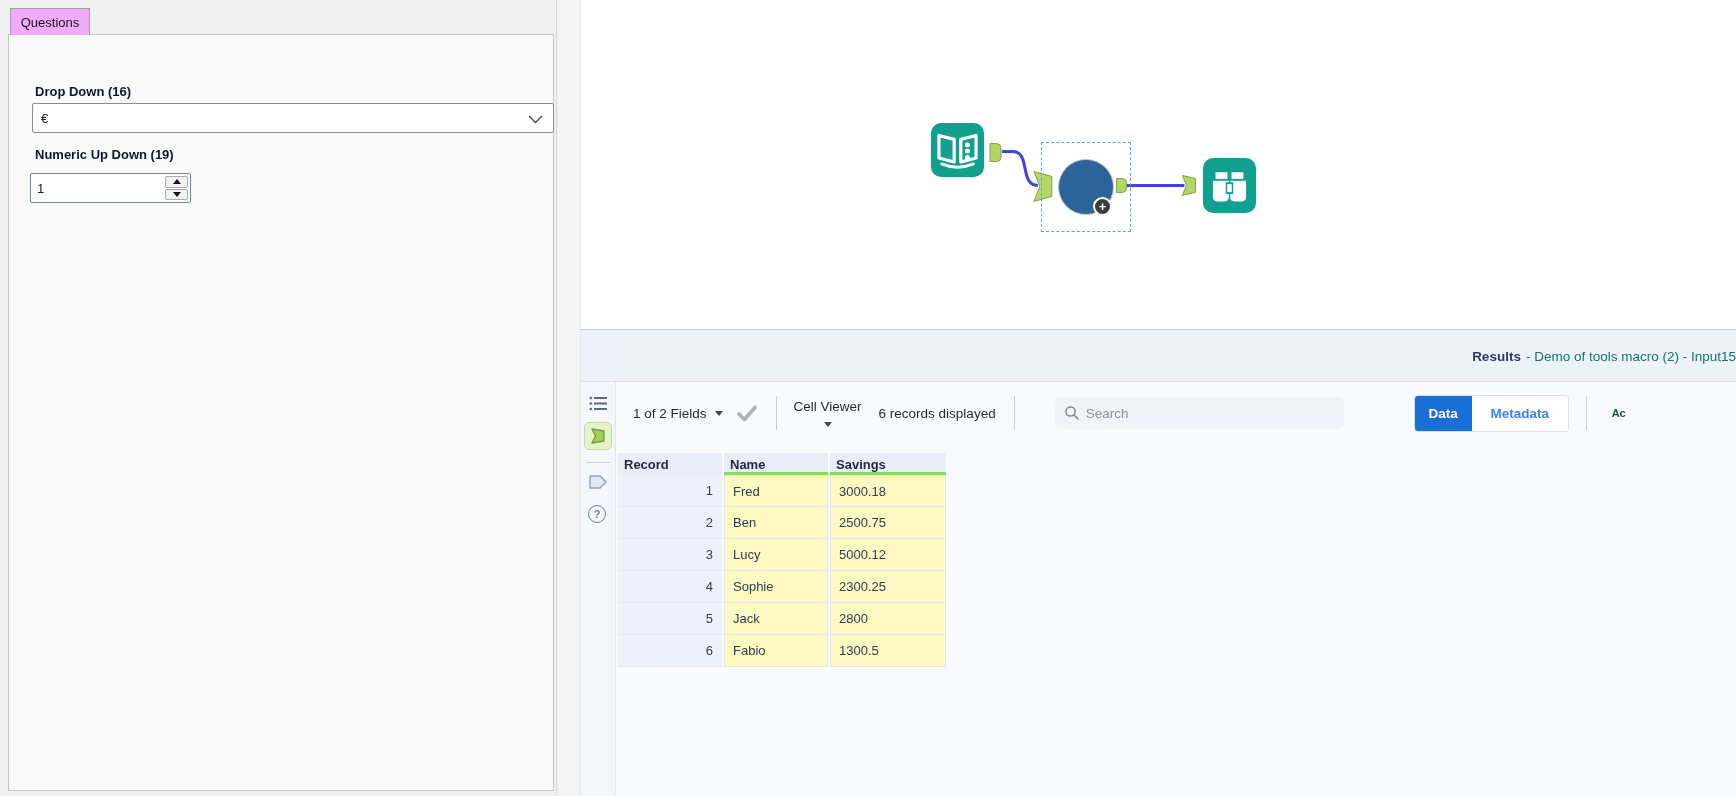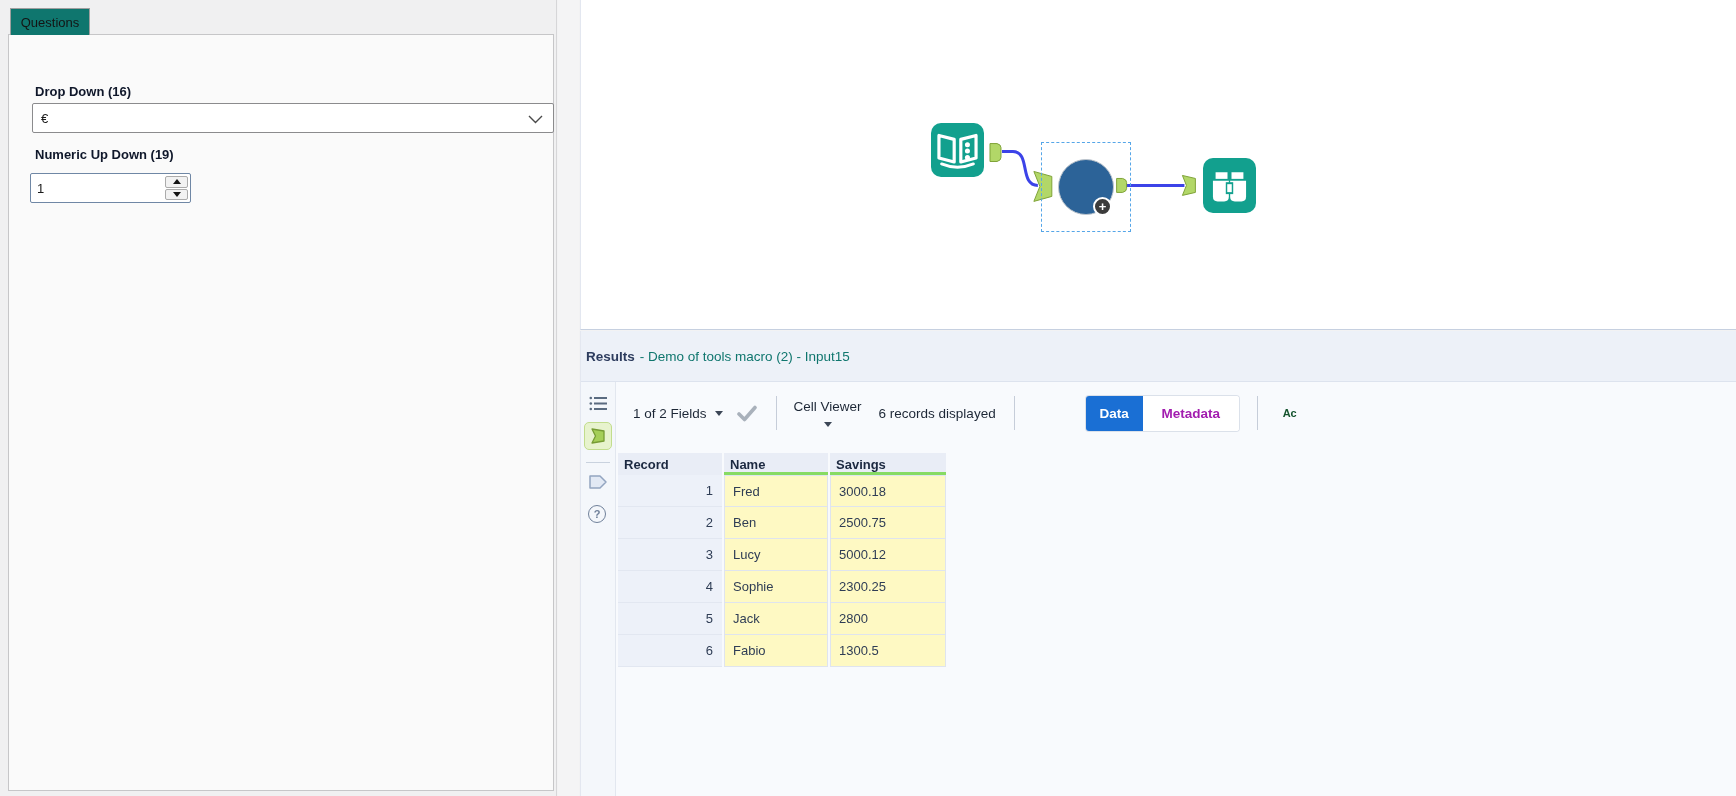--- a/index.html
+++ b/index.html
@@ -1,21 +1,21 @@
 <!DOCTYPE html>
 <html><head>
 <meta charset="utf-8">
 <style>
   * { margin:0; padding:0; box-sizing:border-box; }
   html,body { width:1736px; height:796px; overflow:hidden; }
   body { font-family:"Liberation Sans", sans-serif; background:#f2f2f3; position:relative; }
 
   
   .left-panel { position:absolute; left:0; top:0; width:557px; height:796px; background:#f0f0f1; border-right:1px solid #d6d6d8; }
-  .q-tab { position:absolute; left:10px; top:8px; width:80px; height:27px; background:#0f766e;
+  .q-tab { position:absolute; left:10px; top:8px; width:80px; height:27px; background:#f0abfc;
            border:1px solid #9f9f9f; border-bottom:none; z-index:2;
            font-size:13px; color:#141414; display:flex; align-items:center; justify-content:center; }
   .q-box { position:absolute; left:8px; top:34px; width:546px; height:757px; background:#fafafa; border:1px solid #c6c6c8; }
   .q-label { position:absolute; font-size:13px; font-weight:bold; color:#0f172a; }
   .lbl-dd { left:26px; top:49px; }
   .lbl-num { left:26px; top:112px; }
   .combo { position:absolute; left:23px; top:68px; width:522px; height:30px; background:#ffffff;
            border:1px solid #8b8b8d; border-radius:2px; font-size:13px; color:#1a1a1a;
            display:flex; align-items:center; padding-left:8px; cursor:default; }
   .combo-chevron { position:absolute; right:10px; top:11px; }
@@ -42,21 +42,21 @@
   .plus-badge { position:absolute; left:512px; top:197px; width:19px; height:19px; border-radius:50%;
                 background:#3c3c3c; border:2px solid #ffffff; color:#ffffff; font-size:13px; font-weight:bold;
                 display:flex; align-items:center; justify-content:center; line-height:1; }
   .sel-box { position:absolute; left:460px; top:142px; width:90px; height:90px;
              border:1.5px dashed #55a6e8; background:transparent; }
   .wires { position:absolute; inset:0; width:100%; height:100%; }
 
   
   .results { position:absolute; left:580px; top:331px; width:1156px; height:465px; background:#f8fafd; border-left:1px solid #e3e7f0; }
   .res-header { position:absolute; left:0; top:0; width:100%; height:51px; background:#edf1f8;
-                border-bottom:1px solid #dde3ee; display:flex; align-items:center; padding-left:5px; font-size:13.5px; }
+                border-bottom:1px solid #dde3ee; display:flex; align-items:center; padding-left:5px; font-size:13.5px;justify-content:flex-end; }
   .res-title { font-weight:bold; color:#2d3c5e; }
   .res-subtitle { color:#0f766e; margin-left:5px; }
   .res-body { position:absolute; left:0; top:51px; width:100%; height:414px; }
 
   .icon-strip { position:absolute; left:0; top:0; width:35px; height:100%; background:#f4f7fb; border-right:1px solid #e2e7ef; }
   .strip-list-icon { position:absolute; left:8px; top:14px; }
   .strip-conn-btn { position:absolute; left:3px; top:40px; width:28px; height:28px; background:#e7f3cd;
                     border:1px solid #c2dd8d; border-radius:5px; display:flex; align-items:center; justify-content:center; }
   .strip-divider { position:absolute; left:5px; top:80px; width:24px; height:1px; background:#c9d2de; }
   .strip-tag-icon { position:absolute; left:6px; top:89px; }
@@ -71,21 +71,21 @@
   .tb-sep { width:1px; height:34px; background:#c6cdd9; margin-left:18px; }
   .tb-text { margin-left:17px;flex-direction:column; }
   .searchbox { position:relative; margin-left:40px; width:289px; height:32px; background:#f0f3f8; border-radius:6px; }
   .searchbox input { position:absolute; inset:0; background:transparent; border:none; outline:none;
                      padding-left:31px; font-size:13.5px; color:#33405a; font-family:"Liberation Sans", sans-serif; }
   .searchbox input::placeholder { color:#8a93a4; opacity:1; }
   .search-glyph { position:absolute; left:9px; top:8px; }
   .seg-group { display:flex; margin-left:71px; height:35px; border-radius:3px; box-shadow:0 0 0 1px #dbe1ea; background:#ffffff; }
   .seg-data { width:57px; background:#1a6fd4; color:#ffffff; font-weight:bold; font-size:13.5px;
               display:flex; align-items:center; justify-content:center; border-radius:3px 0 0 3px; }
-  .seg-meta { width:96px; background:#ffffff; color:#a21caf; font-weight:bold; font-size:13.5px;
+  .seg-meta { width:96px; background:#ffffff; color:#3b82f6; font-weight:bold; font-size:13.5px;
               display:flex; align-items:center; justify-content:center; border-radius:0 3px 3px 0; }
   .tb-actions { margin-left:25px; color:#14532d; font-weight:bold; font-size:11px; white-space:nowrap; }
 
   .grid { position:absolute; left:35px; top:71px; border-collapse:separate; border-spacing:2px 0; }
   .grid th { position:relative; height:22px; background:#e9edf6; font-size:13px; font-weight:bold; color:#1b2840;
              text-align:left; padding:0 6px; }
   .grid th .qbar { position:absolute; left:0; right:0; bottom:0; height:3px; background:#87db63; }
   .grid td { height:32px; font-size:13px; color:#2f3d55; }
   .grid td.c-rec { width:104px; background:#edf1f9; text-align:right; padding-right:9px; border-bottom:1px solid #e2e7f1; }
   .grid td.c-txt { background:#fef9c3; text-align:left; padding-left:8px; border:1px solid #dfe4ee; border-top:none;margin-top:10px; }
@@ -212,20 +212,27 @@
       <svg class="tb-check" width="22" height="18" viewBox="0 0 22 18">
         <path d="M3,10 L8.5,15.5 L19,3.5" fill="none" stroke="#a9b1bb" stroke-width="3.6" stroke-linecap="round" stroke-linejoin="round"></path>
       </svg>
       <div class="tb-sep"></div>
       <div class="tb-drop tb-text">
         <span>Cell Viewer</span>
         <span class="caret"></span>
       </div>
       <span class="tb-text">6 records displayed</span>
       <div class="tb-sep"></div>
+      <div class="searchbox">
+        <svg class="search-glyph" width="16" height="16" viewBox="0 0 16 16">
+          <circle cx="6.5" cy="6.5" r="4.6" fill="none" stroke="#7a8494" stroke-width="1.5"></circle>
+          <line x1="10" y1="10" x2="14" y2="14" stroke="#7a8494" stroke-width="1.5" stroke-linecap="round"></line>
+        </svg>
+        <input type="text" placeholder="Search" style="">
+      </div>
       <div class="seg-group">
         <div class="seg-data">
           <span>Data</span>
         </div>
         <div class="seg-meta">
           <span>Metadata</span>
         </div>
       </div>
       <div class="tb-sep"></div>
       <span class="tb-actions">Ac</span>

